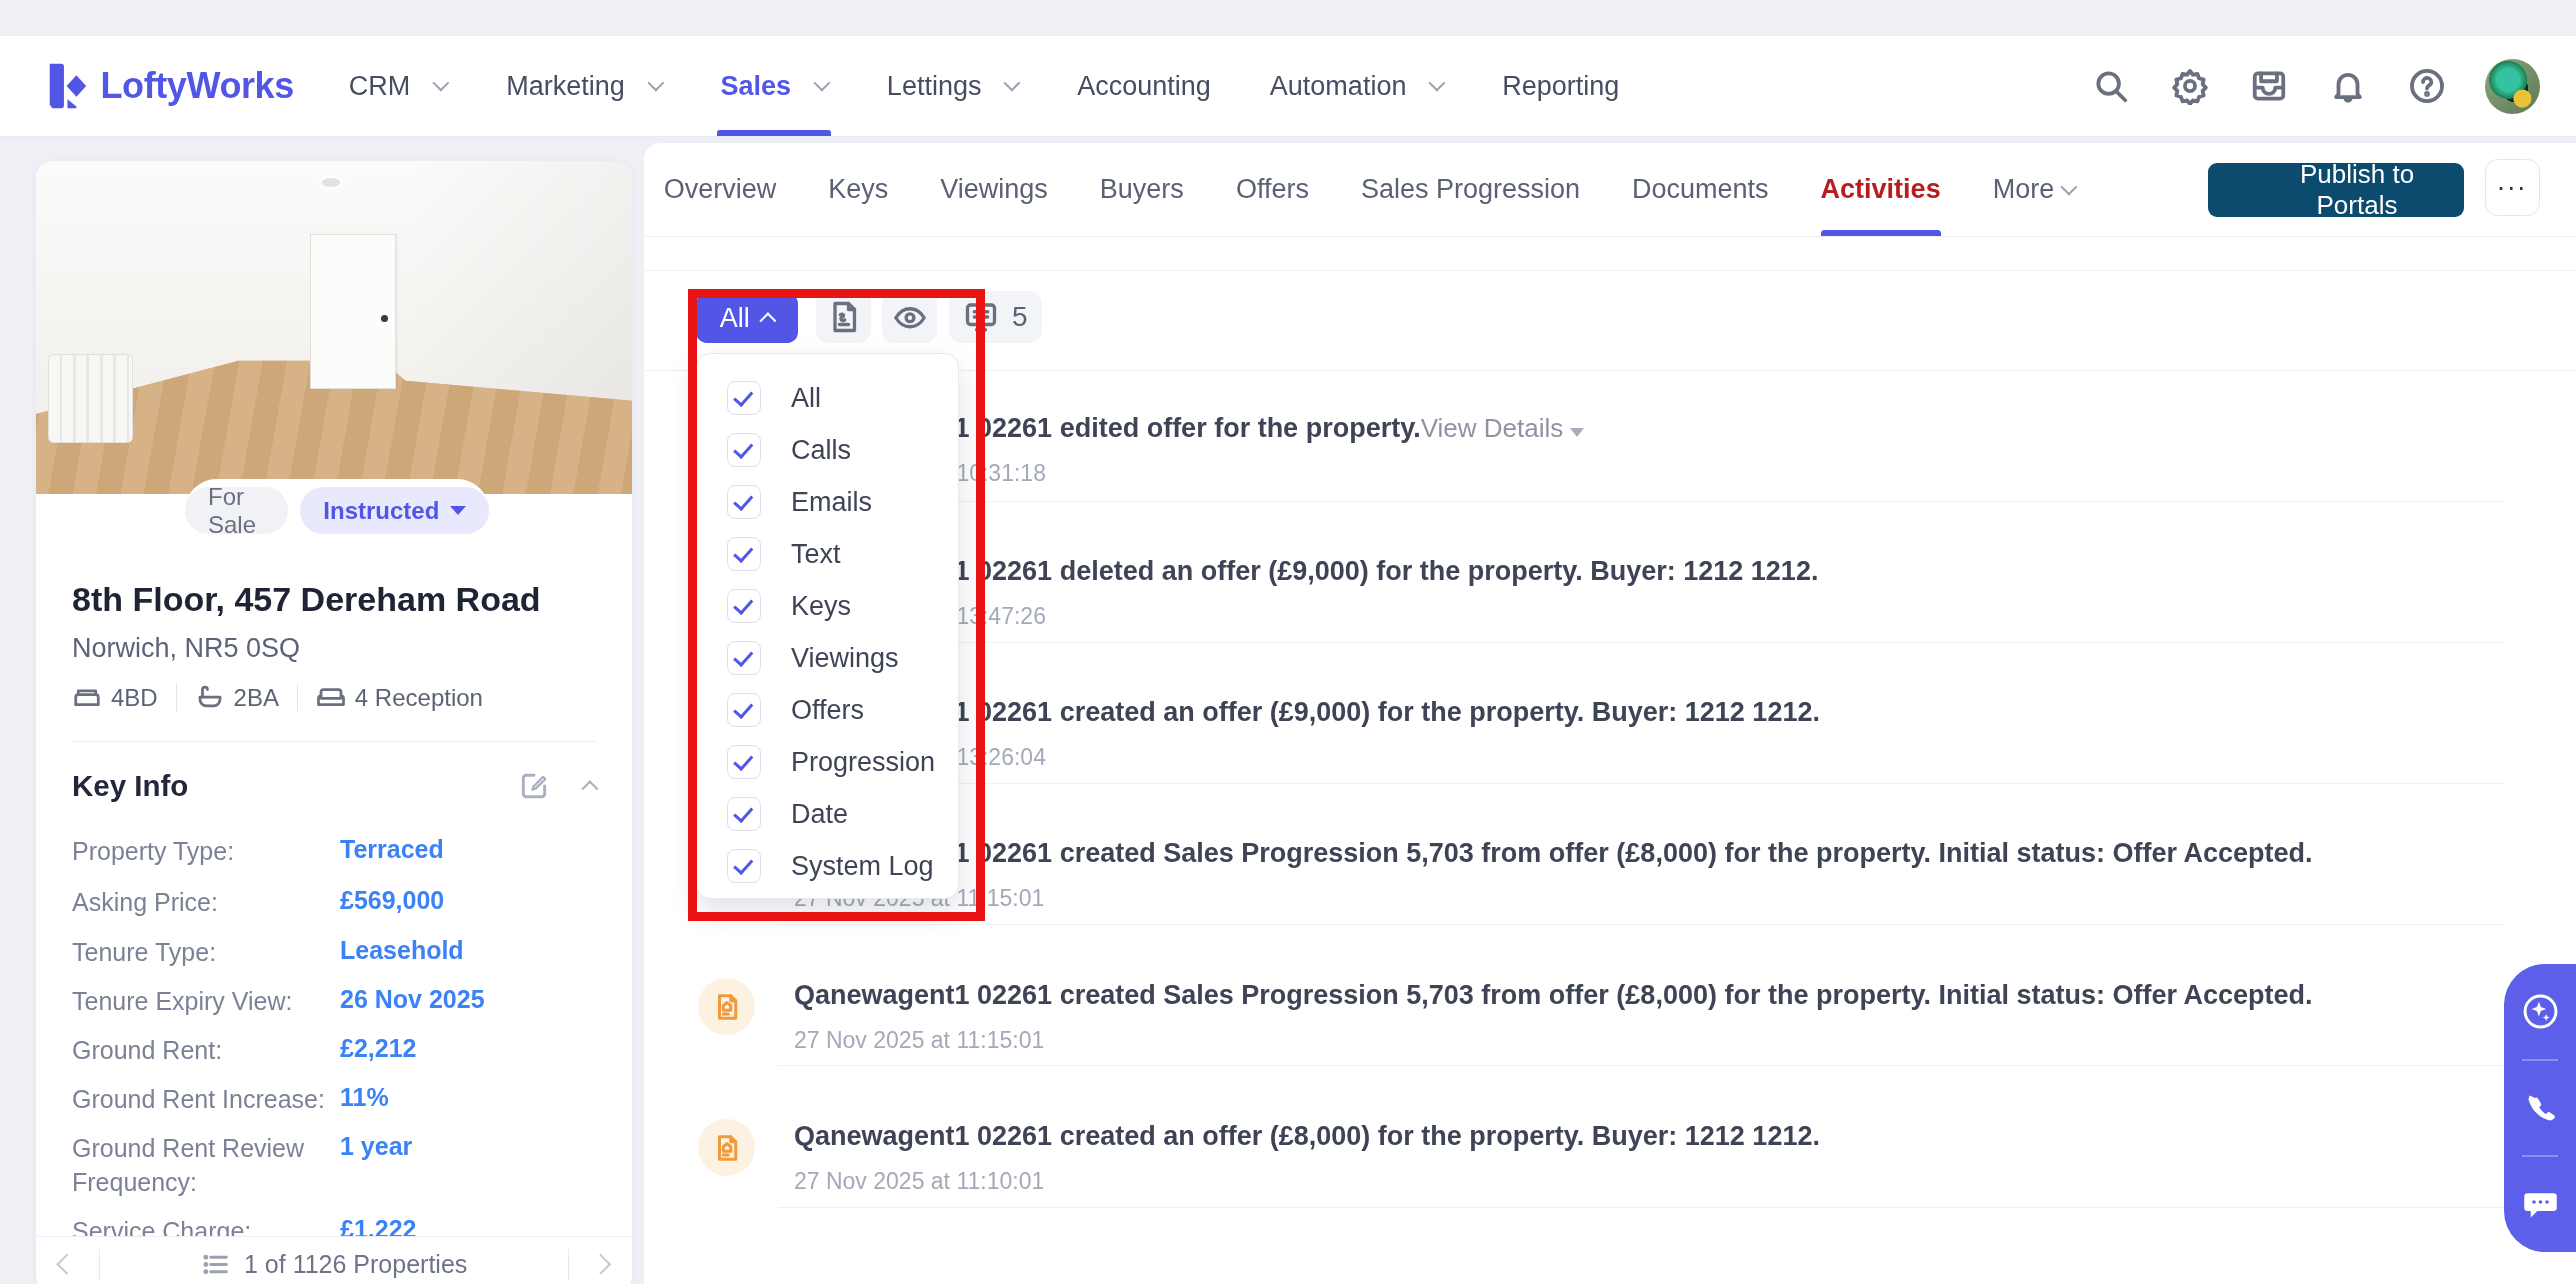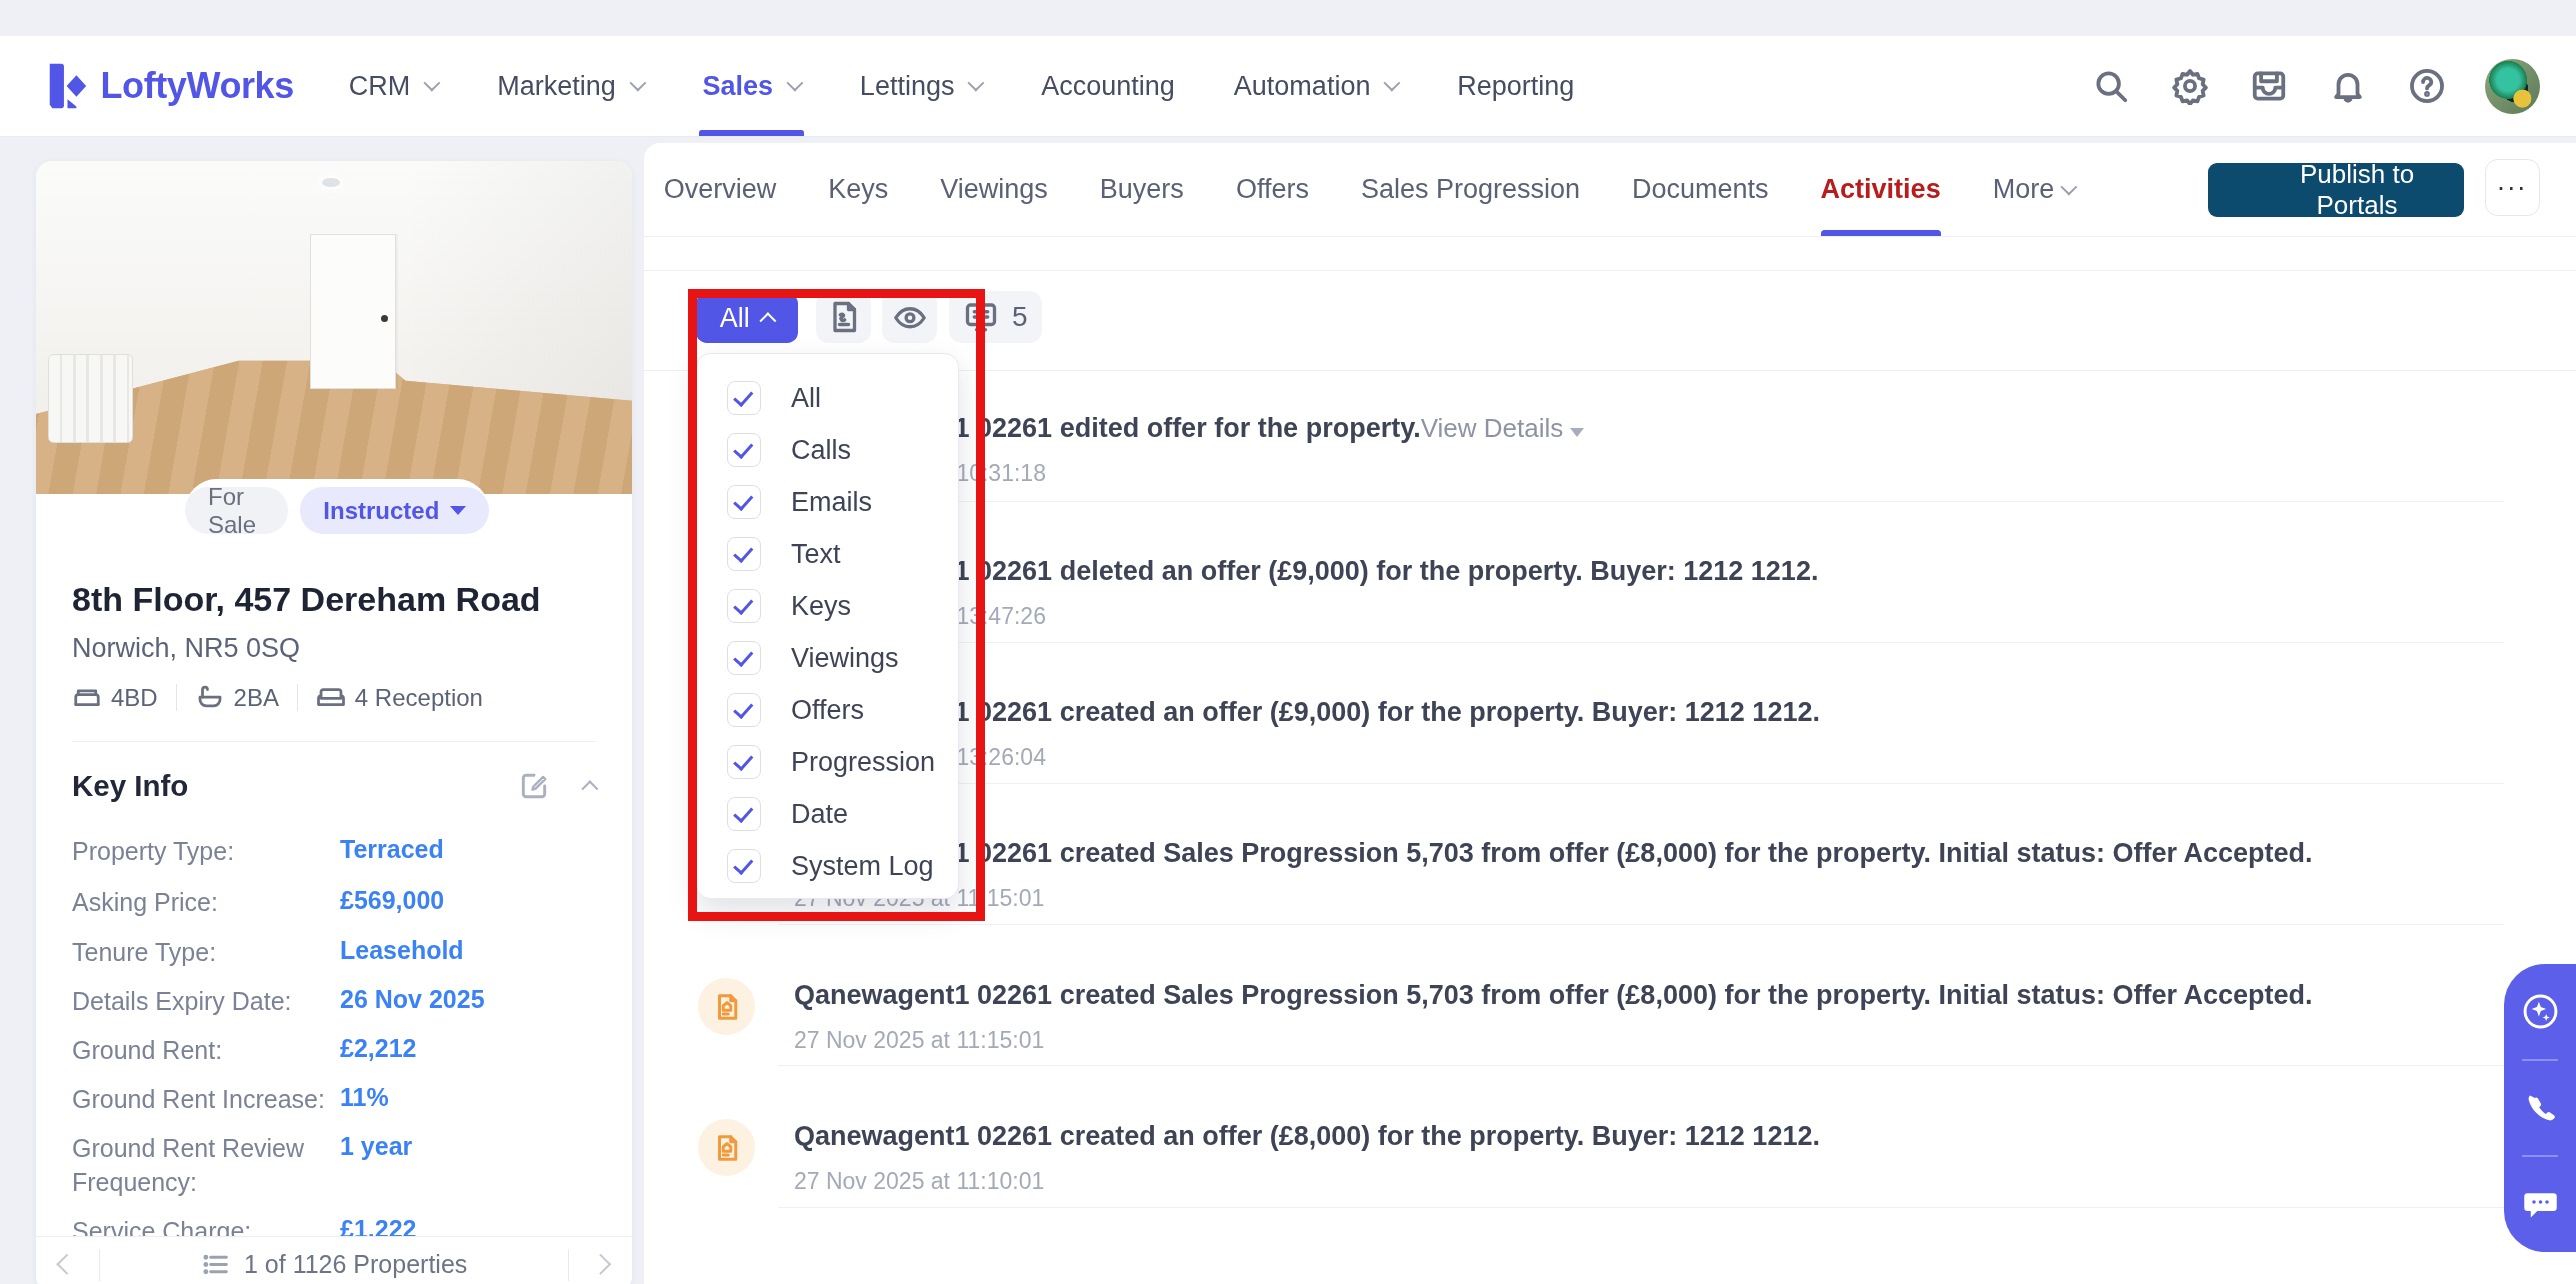--- a/index.html
+++ b/index.html
@@ -5,21 +5,21 @@
   html,body{margin:0;padding:0;overflow:hidden;}
   body{font-family:"Liberation Sans", sans-serif; background:#eef0f6;}
   #app{position:relative;width:2576px;height:1284px;background:#eef0f6;overflow:hidden;margin-top:36px;}
   .abs{position:absolute;}
 
   
   .topnav{left:0;top:0;width:2576px;height:100px;background:#fff;border-bottom:0.9px solid #e9ebf2;display:flex;align-items:center;z-index:30;}
   .brand{display:flex;align-items:center;gap:12.5px;margin-left:47px;cursor:pointer;}
   .brand-name{font-size:36px;font-weight:700;color:#5156e6;letter-spacing:-0.4px;}
   .main-nav{display:flex;align-items:center;gap:59px;margin-left:55px;height:100%;}
-  .nav-item{display:flex;align-items:center;gap:16px;font-size:27px;color:#474d61;cursor:pointer;height:100%;position:relative;}
+  .nav-item{display:flex;align-items:center;gap:25px;font-size:27px;color:#474d61;cursor:pointer;height:100%;position:relative;}
   .nav-item.active{color:#5156e6;font-weight:700;}
   .nav-item.active .underline{position:absolute;left:-3.6px;right:-3.6px;bottom:0;height:6.3px;background:#5156e6;border-radius:2.7px 2.7px 0 0;}
   .chev{display:inline-block;width:9.8px;height:9.8px;border-right:2.2px solid #9aa0af;border-bottom:2.2px solid #9aa0af;transform:rotate(45deg);margin-top:-5.4px;}
   .chev.up{transform:rotate(-135deg);margin-top:5.4px;}
   .nav-right{margin-left:auto;margin-right:36px;display:flex;align-items:center;gap:38px;}
   .icon-btn{width:41px;height:41px;display:flex;align-items:center;justify-content:center;cursor:pointer;color:#6a7080;}
   .icon-btn svg{width:38px;height:38px;stroke:#6a7080;fill:none;stroke-width:2.4;stroke-linecap:round;stroke-linejoin:round;}
   .avatar{width:55px;height:55px;border-radius:50%;cursor:pointer;background:
     radial-gradient(circle at 68% 72%, #e8c23a 0 16%, transparent 17%),
     radial-gradient(circle at 42% 38%, #35c2a0 0 24%, #1d7f52 40%, transparent 41%),
@@ -249,21 +249,21 @@
       </div>
     <div class="kv abs" style="top:725px;">
         <span class="k">Asking Price:</span>
         <span class="v">£569,000</span>
       </div>
     <div class="kv abs" style="top:775px;">
         <span class="k">Tenure Type:</span>
         <span class="v">Leasehold</span>
       </div>
     <div class="kv abs" style="top:824px;">
-        <span class="k">Details Expiry Date:</span>
+        <span class="k">Tenure Expiry View:</span>
         <span class="v">26 Nov 2025</span>
       </div>
     <div class="kv abs" style="top:873px;">
         <span class="k">Ground Rent:</span>
         <span class="v">£2,212</span>
       </div>
     <div class="kv abs" style="top:922px;">
         <span class="k">Ground Rent Increase:</span>
         <span class="v">11%</span>
       </div>

